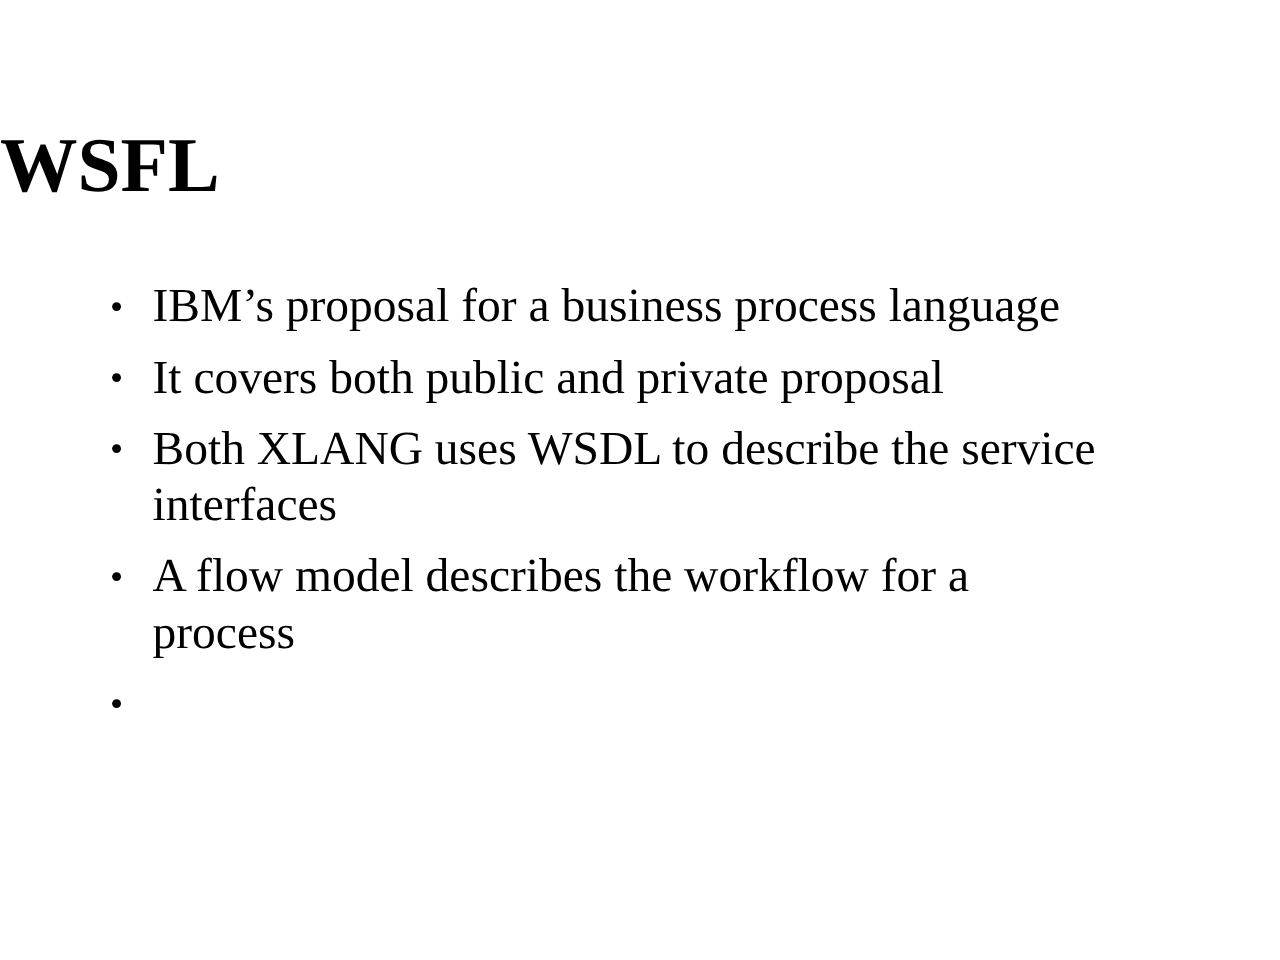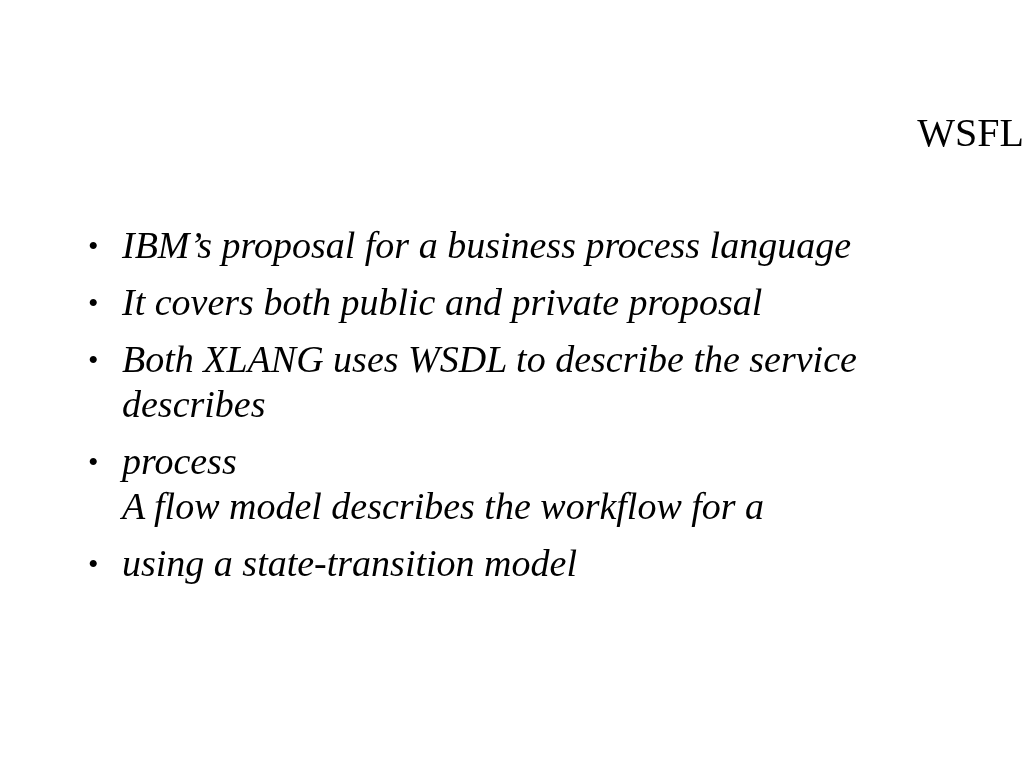--- a/index.html
+++ b/index.html
@@ -14,24 +14,24 @@
     color: #000000;
     font-family: "Liberation Serif", "DejaVu Serif", serif;
     overflow: hidden;
   }
   .title {
     position: absolute;
     top: 96px;
     left: 0;
     width: 100%;
     margin: 0;
-    font-size: 40px;
-    font-weight: normal;
+    font-size: 62px;
+    font-weight: bold;
     line-height: 74px;
-    text-align: right;
+    text-align: left;
     letter-spacing: 0px;
   }
   .bullets {
     position: absolute;
     top: 223px;
     left: 88px;
     width: 880px;
     margin: 0;
     padding: 0;
     list-style: none;
@@ -45,45 +45,43 @@
   }
   .bullet-marker {
     position: absolute;
     left: 0;
     top: 0;
     font-size: 30px;
     line-height: 45px;
   }
   .bullet-line {
     white-space: nowrap;
-    font-style: italic;
   }
 </style>
 </head>
 <body>
 
 <div class="slide">
   <h1 class="title">WSFL</h1>
   <ul class="bullets" id="bullet-list">
       <li class="bullet-item">
         <span class="bullet-marker">•</span>
         <div class="bullet-line">IBM’s proposal for a business process language</div>
       </li>
       <li class="bullet-item">
         <span class="bullet-marker">•</span>
         <div class="bullet-line">It covers both public and private proposal</div>
       </li>
       <li class="bullet-item">
         <span class="bullet-marker">•</span>
         <div class="bullet-line">Both XLANG uses WSDL to describe the service</div>
-        <div class="bullet-line">describes</div>
+        <div class="bullet-line">interfaces</div>
       </li>
       <li class="bullet-item">
         <span class="bullet-marker">•</span>
+        <div class="bullet-line">A flow model describes the workflow for a</div>
         <div class="bullet-line">process</div>
-        <div class="bullet-line">A flow model describes the workflow for a</div>
       </li>
       <li class="bullet-item">
         <span class="bullet-marker">•</span>
-        <div class="bullet-line">using a state-transition model</div>
       </li>
     </ul>
 </div>
 
 </body></html>

